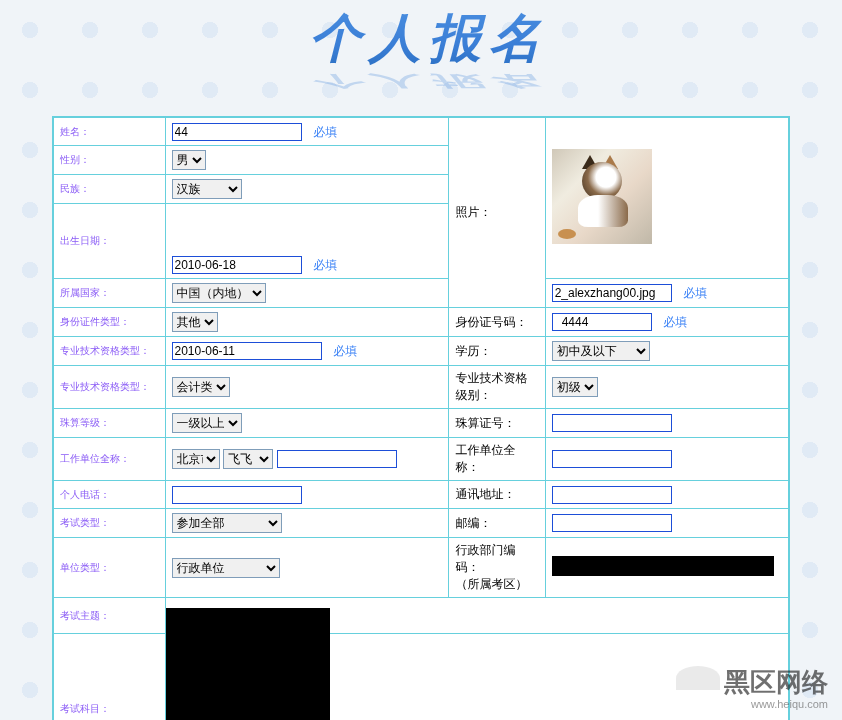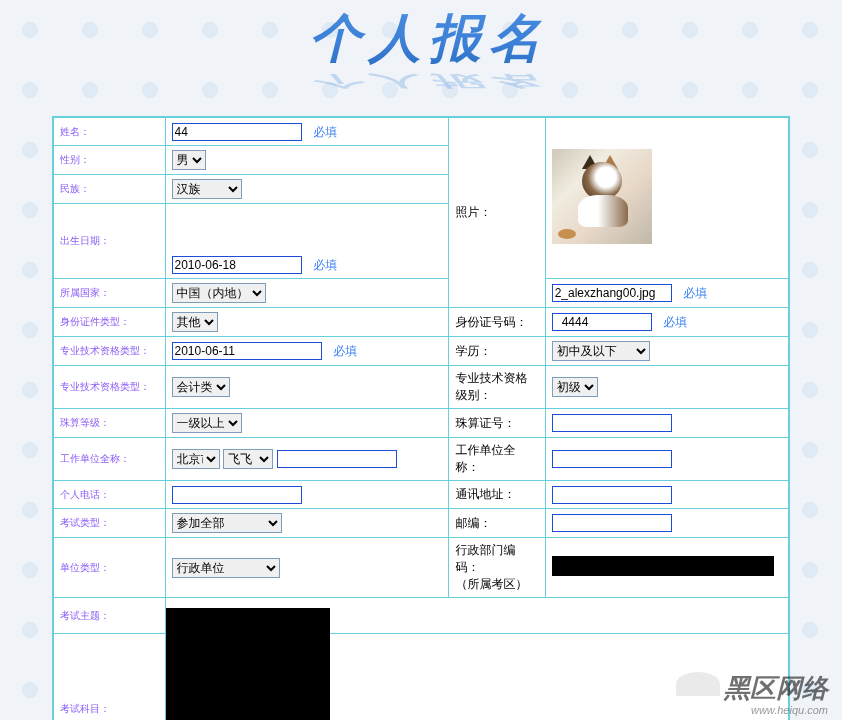--- a/index.html
+++ b/index.html
@@ -111,25 +111,24 @@
   position: absolute; bottom: 5px; left: 6px;
   width: 18px; height: 10px;
   background: #c89050;
   border-radius: 50%;
 }
 .blackbox { background: #000; display: inline-block; }
 .blackbox.big { width: 164px; height: 144px; }
 .blackbox.wide { width: 222px; height: 20px; }
 .watermark {
   position: absolute;
-  bottom: 4px; right: 14px;
+  bottom: 10px; right: 14px;
   display: flex;
   align-items: center;
   opacity: 0.6;
-  font-style: italic;
 }
 .mushroom {
   width: 44px; height: 44px;
   background: #fff;
   border-radius: 50% 50% 40% 40%;
   position: relative;
   margin-right: 4px;
 }
 .mushroom::before {
   content:"";

